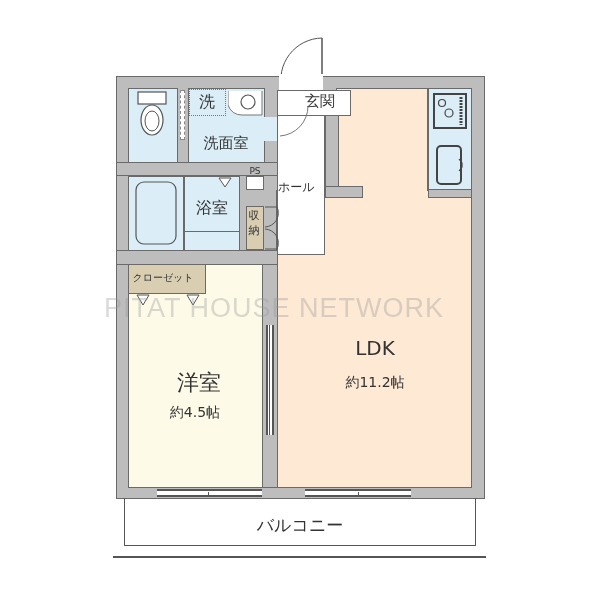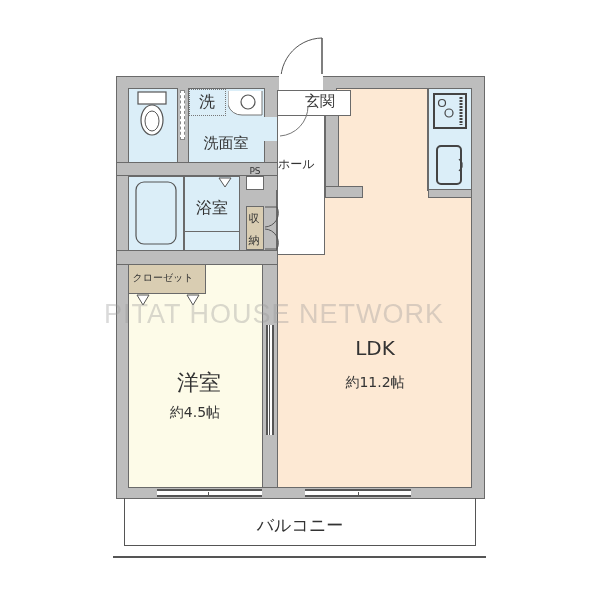--- a/index.html
+++ b/index.html
@@ -70,40 +70,40 @@
 <div class="abs label" style="left:190px;top:134px;width:72px;font-size:15px;">洗面室</div>
 <div class="abs" style="left:264px;top:117px;width:16px;height:24px;background:#dbeef8;"></div>
 
 <div class="abs white" style="left:277px;top:90px;width:74px;height:26px;"></div>
 <div class="abs label" style="left:290px;top:92px;width:60px;font-size:15px;">玄関</div>
 
 <div class="abs white" style="left:277px;top:115px;width:48px;height:140px;"></div>
 <svg class="abs" style="left:278px;top:98px;" width="48" height="40">
   <path d="M2 38 A30 30 0 0 0 30 8" stroke="#777" stroke-width="1" fill="none"></path>
 </svg>
-<div class="abs label" style="left:278px;top:156px;width:22px;font-size:12px;">ホール</div>
+<div class="abs label" style="left:278px;top:179px;width:22px;font-size:12px;">ホール</div>
 
 <div class="abs wall" style="left:116px;top:162px;width:162px;height:14px;"></div>
 
 <div class="abs room-blue" style="left:128px;top:176px;width:112px;height:75px;"></div>
 <div class="abs" style="left:183px;top:176px;width:1.5px;height:75px;background:#6a6a6a;"></div>
 <div class="abs" style="left:184px;top:231px;width:56px;height:1px;background:#6a6a6a;"></div>
 <svg class="abs" style="left:134px;top:180px;" width="44" height="66">
   <rect x="2" y="2" width="40" height="62" rx="8" fill="#dbeef8" stroke="#555" stroke-width="1.2"></rect>
 </svg>
 <div class="abs label" style="left:188px;top:198px;width:48px;font-size:16px;">浴室</div>
 <svg class="abs" style="left:218px;top:177px;" width="14" height="12">
   <path d="M1 1 L13 1 L7 10 Z" fill="#fff" stroke="#555" stroke-width="1"></path>
 </svg>
 
 <div class="abs white" style="left:246px;top:176px;width:18px;height:14px;"></div>
 <div class="abs label" style="left:246px;top:166px;width:18px;font-size:9px;">PS</div>
 
 <div class="abs storage" style="left:246px;top:206px;width:18px;height:44px;"></div>
-<div class="abs label" style="left:247px;top:208px;width:14px;font-size:11px;white-space:normal;line-height:22px;">収納</div>
+<div class="abs label" style="left:247px;top:208px;width:14px;font-size:11px;white-space:normal;line-height:15px;">収納</div>
 <svg class="abs" style="left:263px;top:203px;" width="18" height="50">
   <path d="M2 4 L14 4 M2 46 L14 46" stroke="#555" stroke-width="1" fill="none"></path>
   <path d="M14 4 A14 14 0 0 1 2 24 M14 46 A14 14 0 0 0 2 26" stroke="#555" stroke-width="1" fill="none"></path>
 </svg>
 
 <div class="abs wall" style="left:116px;top:250px;width:162px;height:15px;"></div>
 
 <div class="abs room-cream" style="left:128px;top:264px;width:136px;height:224px;"></div>
 <div class="abs wall" style="left:262px;top:264px;width:16px;height:224px;"></div>
 <div class="abs vwin" style="left:266px;top:325px;width:8px;height:110px;"></div>
@@ -124,13 +124,13 @@
 
 <div class="abs win" style="left:157px;top:489px;width:105px;height:8px;"></div>
 <div class="abs line" style="left:208px;top:492px;width:1px;height:3px;"></div>
 <div class="abs win" style="left:305px;top:489px;width:106px;height:8px;"></div>
 <div class="abs line" style="left:358px;top:492px;width:1px;height:3px;"></div>
 
 <div class="abs" style="left:124px;top:498px;width:352px;height:48px;border-left:1.5px solid #555;border-right:1.5px solid #555;border-bottom:1.5px solid #555;"></div>
 <div class="abs" style="left:113px;top:556px;width:373px;height:1.5px;background:#555;"></div>
 <div class="abs label" style="left:250px;top:514px;width:100px;font-size:17px;">バルコニー</div>
 
-<div class="abs watermark" style="left:104px;top:299px;">PITAT HOUSE NETWORK</div>
+<div class="abs watermark" style="left:104px;top:293px;">PITAT HOUSE NETWORK</div>
 
 </body></html>

